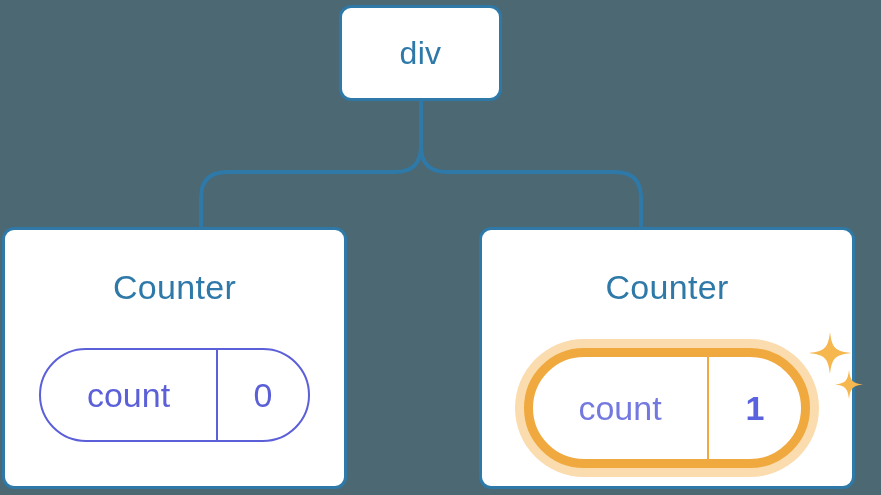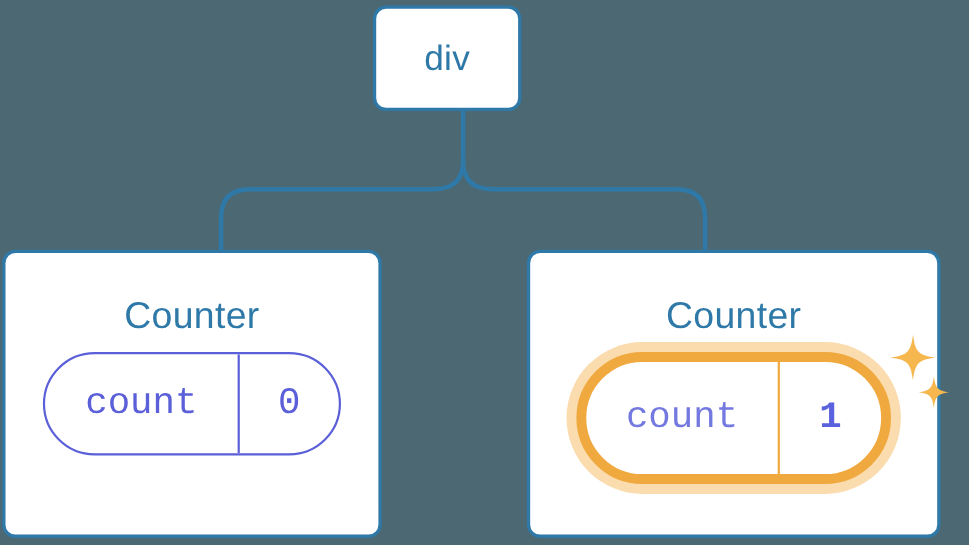--- a/index.html
+++ b/index.html
@@ -41,21 +41,21 @@
     box-sizing: border-box;
     display: flex;
     flex-direction: column;
     align-items: center;
   }
 
   
   #node-div {
     left: 339px;
     top: 5px;
-    width: 135px;
+    width: 163px;
     height: 96px;
     justify-content: center;
   }
   .node-title-root {
     color: #2e79a8;
     font-size: 32px;
     letter-spacing: 0.3px;
     line-height: 1;
     user-select: none;
   }
@@ -79,25 +79,24 @@
     color: #2e79a8;
     font-size: 34px;
     letter-spacing: 0.3px;
     line-height: 1;
     user-select: none;
   }
 
   
   .pill-wrap {
     position: relative;
-    margin-top: 16px;
+    margin-top: 44px;
     display: flex;
     align-items: center;
     justify-content: flex-start;
-    font-family: Liberation Mono, monospace;
   }
 
   .pill {
     position: relative;
     display: flex;
     align-items: stretch;
     height: 94px;
     border: 2px solid #5b5fd8;
     border-radius: 999px;
     box-sizing: border-box;

